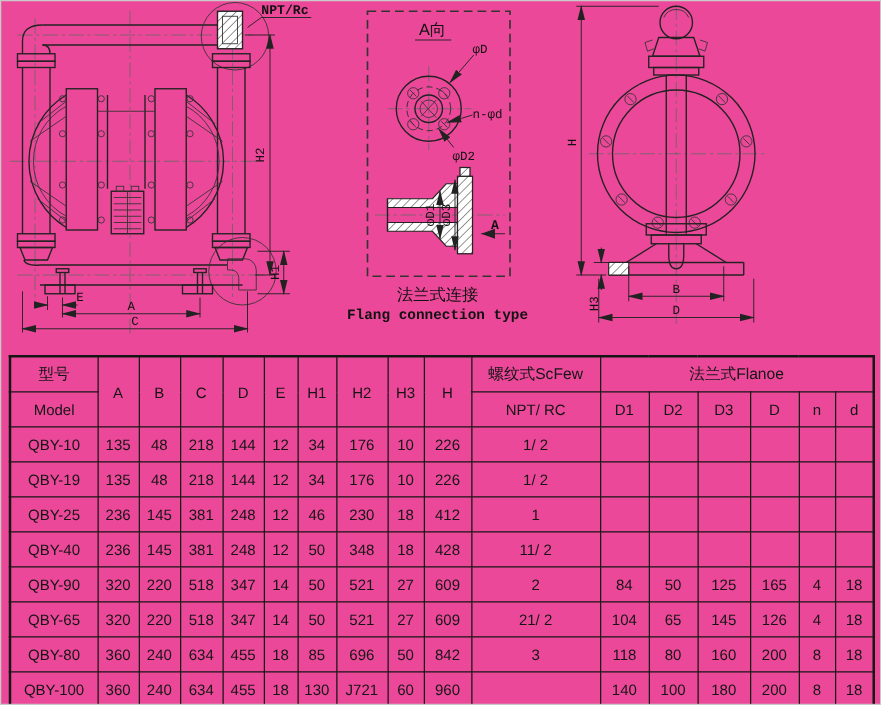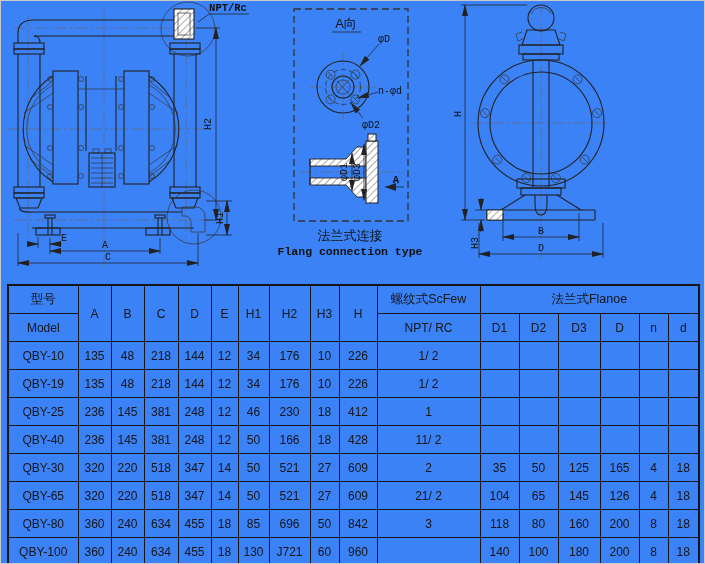--- a/index.html
+++ b/index.html
@@ -1,16 +1,16 @@
 <!DOCTYPE html>
 <html><head>
 <meta charset="utf-8">
 <style>
   html,body{margin:0;padding:0;background:#fff;}
-  .page{position:relative;width:703px;height:562px;background:#3b82f6;border:1px solid #c9c9c9;
+  .page{position:relative;width:703px;height:562px;background:#ec4899;border:1px solid #c9c9c9;
         font-family:"Liberation Sans",sans-serif;color:#1a1a1a;overflow:hidden;}
   svg{position:absolute;overflow:visible;}
   
   .s{stroke:#222;stroke-width:1.1;fill:none;stroke-linecap:butt;}
   .thin{stroke:#333;stroke-width:.7;fill:none;}
   .cl{stroke:#666;stroke-width:.65;fill:none;stroke-dasharray:12 3 2.5 3;}
   .dash{stroke:#333;stroke-width:1.3;fill:none;stroke-dasharray:7 4;}
   .dashc{stroke:#333;stroke-width:.8;fill:none;stroke-dasharray:5 3;}
   .dim{stroke:#222;stroke-width:.75;fill:none;}
   .lbl{font:10px "Liberation Mono",monospace;fill:#111;}
@@ -423,44 +423,44 @@
           <td></td>
         </tr>
         <tr>
           <td>QBY-40</td>
           <td>236</td>
           <td>145</td>
           <td>381</td>
           <td>248</td>
           <td>12</td>
           <td>50</td>
-          <td>166</td>
+          <td>348</td>
           <td>18</td>
           <td>428</td>
           <td>11/ 2</td>
           <td></td>
           <td></td>
           <td></td>
           <td></td>
           <td></td>
           <td></td>
         </tr>
         <tr>
-          <td>QBY-30</td>
+          <td>QBY-90</td>
           <td>320</td>
           <td>220</td>
           <td>518</td>
           <td>347</td>
           <td>14</td>
           <td>50</td>
           <td>521</td>
           <td>27</td>
           <td>609</td>
           <td>2</td>
-          <td>35</td>
+          <td>84</td>
           <td>50</td>
           <td>125</td>
           <td>165</td>
           <td>4</td>
           <td>18</td>
         </tr>
         <tr>
           <td>QBY-65</td>
           <td>320</td>
           <td>220</td>

